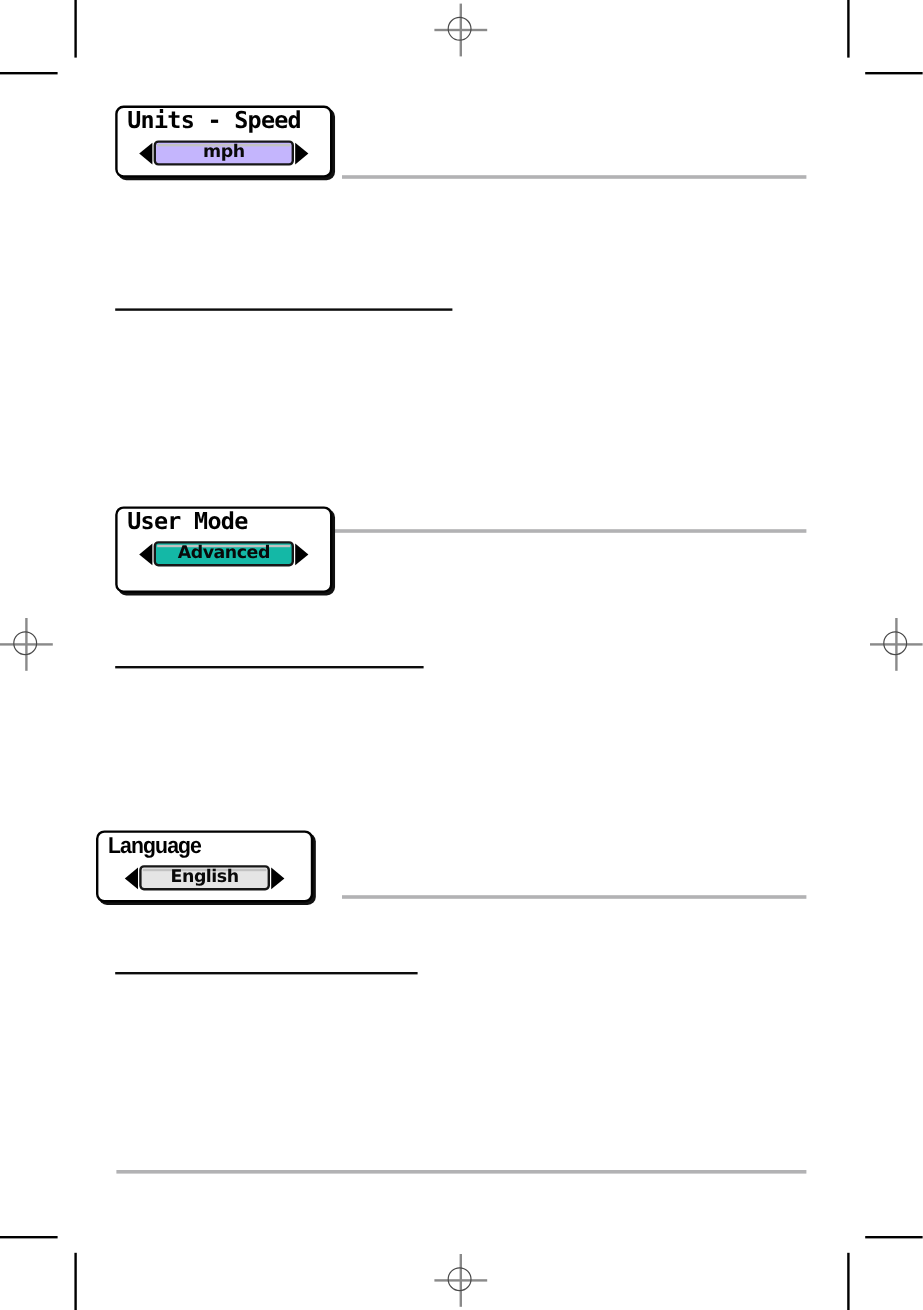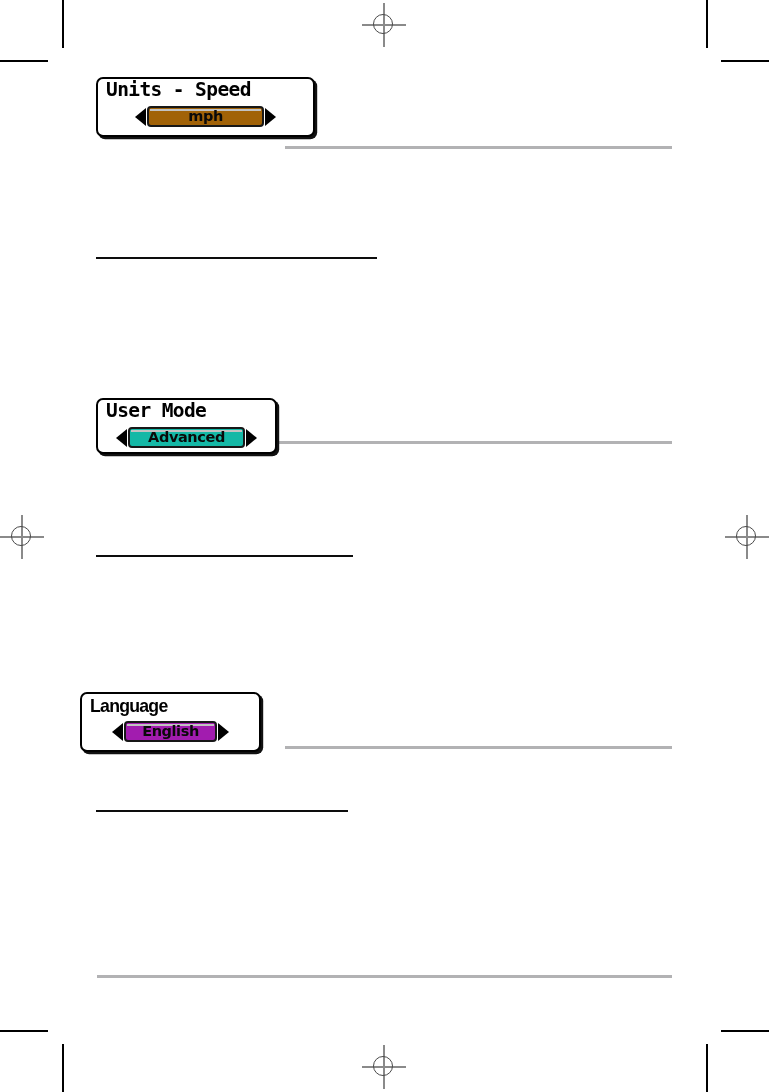--- a/index.html
+++ b/index.html
@@ -130,43 +130,43 @@
       <div class="hline"></div>
       <div class="circle"></div>
     </div>
     <div class="rule-grey" style="left: 285px; top: 146px; width: 387px; background: rgb(178, 178, 180);"></div>
     <div class="rule-grey" style="left: 277px; top: 441px; width: 395px; background: rgb(178, 178, 180);"></div>
     <div class="rule-grey" style="left: 285px; top: 746px; width: 387px; background: rgb(178, 178, 180);"></div>
     <div class="rule-grey" style="left: 97px; top: 975px; width: 575px; background: rgb(178, 178, 180);"></div>
     <div class="rule-black" style="left: 96px; top: 257px; width: 281px; background: rgb(13, 13, 13);"></div>
     <div class="rule-black" style="left: 96px; top: 555px; width: 257px; background: rgb(13, 13, 13);"></div>
     <div class="rule-black" style="left: 96px; top: 810px; width: 252px; background: rgb(13, 13, 13);"></div>
-    <div class="widget" style="left: 96px; top: 77px; width: 219px; height: 60px;">
+    <div class="widget" style="left: 96px; top: 88px; width: 181px; height: 60px;">
       <div class="widget-title mono" style="top: 1px;">Units - Speed</div>
       <div class="widget-row" style="top: 27px;">
         <div class="arrow arrow-left"></div>
-        <div class="value-box" style="width: 117px; background: #a16207; border-color: rgb(23, 23, 23);">
+        <div class="value-box" style="width: 117px; background: #c4b5fd; border-color: rgb(23, 23, 23);">
           <span class="value-text">mph</span>
         </div>
         <div class="arrow arrow-right"></div>
       </div>
     </div>
-    <div class="widget" style="left: 96px; top: 398px; width: 181px; height: 56px;">
+    <div class="widget" style="left: 96px; top: 422px; width: 181px; height: 72px;">
       <div class="widget-title mono" style="top: 1px;">User Mode</div>
       <div class="widget-row" style="top: 27px;">
         <div class="arrow arrow-left"></div>
         <div class="value-box" style="width: 117px; background: #14b8a6; border-color: rgb(23, 23, 23);">
           <span class="value-text">Advanced</span>
         </div>
         <div class="arrow arrow-right"></div>
       </div>
     </div>
     <div class="widget" style="left: 80px; top: 692px; width: 181px; height: 60px;">
       <div class="widget-title cond" style="top: 2px;">Language</div>
       <div class="widget-row" style="top: 27px;">
         <div class="arrow arrow-left"></div>
-        <div class="value-box" style="width: 93px; background: #a21caf; border-color: rgb(23, 23, 23);">
+        <div class="value-box" style="width: 109px; background: #e5e5e5; border-color: rgb(23, 23, 23);">
           <span class="value-text">English</span>
         </div>
         <div class="arrow arrow-right"></div>
       </div>
     </div>
   </div>
 
 </body></html>

